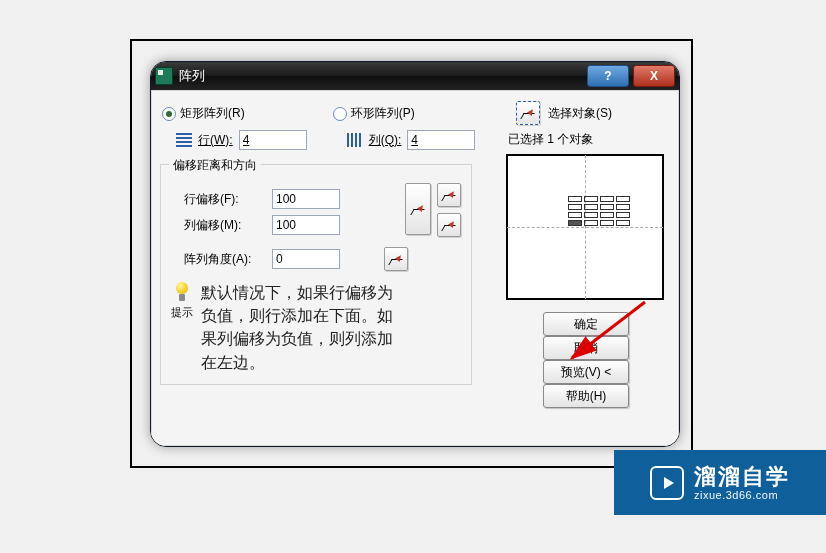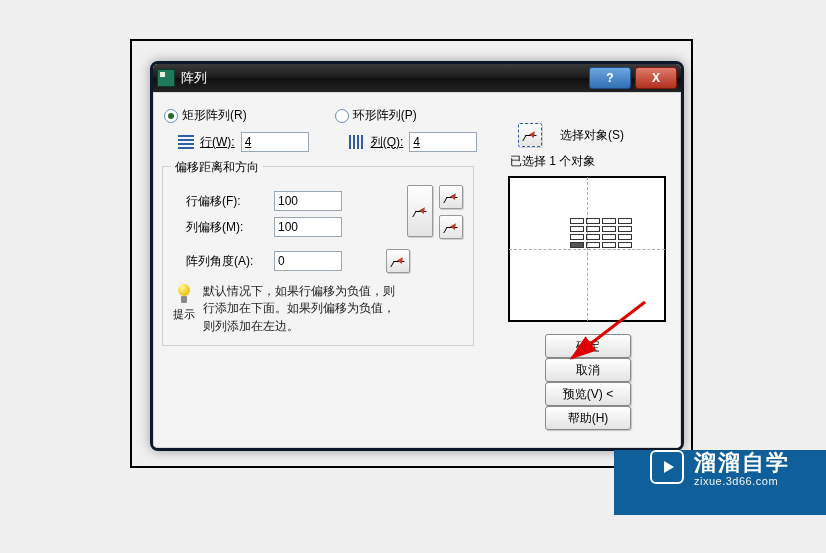--- a/index.html
+++ b/index.html
@@ -12,23 +12,23 @@
     position: relative;
     overflow: hidden;
   }
   .dialog {
     position: absolute;
     left: 150px;
     top: 61px;
     width: 528px;
     height: 384px;
     background: #fff;
-    border: 3px solid #0f172a;
+    border: 1px solid #0f172a;
     box-shadow: 0 0 12px rgba(0,0,0,0.35);
-    border-radius: 8px;
+    border-radius: 16px;
     overflow: hidden;
   }
   .titlebar {
     height: 28px;
     background: linear-gradient(to bottom,#3a3a3a 0%,#1a1a1a 50%,#0e0e0e 51%,#232323 100%);
     display: flex;
     align-items: center;
     padding: 0 4px;
     color: #fff;
   }
@@ -114,24 +114,24 @@
     border:3px solid transparent; border-bottom:6px solid #c0392b; transform:rotate(35deg);
   }
   
   .hint {
     display:flex; gap:8px; margin-top:10px; align-items:flex-start;
   }
   .bulb { width:18px; height:22px; position:relative; }
   .bulb::before{ content:""; position:absolute; left:3px; top:1px; width:12px; height:12px; border-radius:50%; background:radial-gradient(circle at 35% 30%,#fff89a,#f1c40f 70%,#b7950b);}
   .bulb::after{ content:""; position:absolute; left:6px; top:13px; width:6px; height:7px; background:#8a8a8a; border-radius:1px;}
   .hint-label { font-size:11px; margin-top:2px; text-align:center; }
-  .hint-text { font-size:12px; line-height:1.45; color:#222; width:200px;}
+  .hint-text { font-size:16px; line-height:1.45; color:#222; width:200px;}
   
   .right-pane { position:absolute; top:10px; right:12px; width:160px; }
-  .sel-row { display:flex; align-items:center; gap:18px; margin-bottom:6px; margin-left:10px;margin-top:20px;}
+  .sel-row { display:flex; align-items:center; gap:8px; margin-bottom:6px; margin-left:10px;}
   .sel-info { margin:2px 0 6px 2px; }
   .preview {
     width:156px; height:144px; border:1px solid #000; background:#fff; position:relative;
     box-shadow: inset 0 0 0 1px #000;
   }
   .axis-h { position:absolute; top:72px; left:0; right:0; height:0; border-top:1px dashed #aaa;}
   .axis-v { position:absolute; left:78px; top:0; bottom:0; width:0; border-left:1px dashed #aaa;}
   .grid-shapes { position:absolute; left:60px; top:40px; }
   .gcell {
     width:14px; height:6px; border:1px solid #333; display:inline-block; margin:1px;
@@ -155,21 +155,21 @@
     pointer-events:none;
   }
   
   .arrow { position:absolute; pointer-events:none; }
   .arrow svg { overflow:visible; }
   
   .watermark {
     position:absolute; right:0; bottom:38px;
     width:212px; height:65px;
     background:#0e5f9a;
-    display:flex; align-items:flex-start; justify-content:center; gap:10px;
+    display:flex; align-items:center; justify-content:center; gap:10px;
     color:#fff;
   }
   .wm-icon {
     width:30px; height:30px; border:2px solid #fff; border-radius:6px;
     display:flex; align-items:center; justify-content:center;
   }
   .wm-tri {
     width:0;height:0;border-left:10px solid #fff;border-top:6px solid transparent;border-bottom:6px solid transparent;margin-left:3px;
   }
   .wm-text { display:flex; flex-direction:column; line-height:1.15;}

